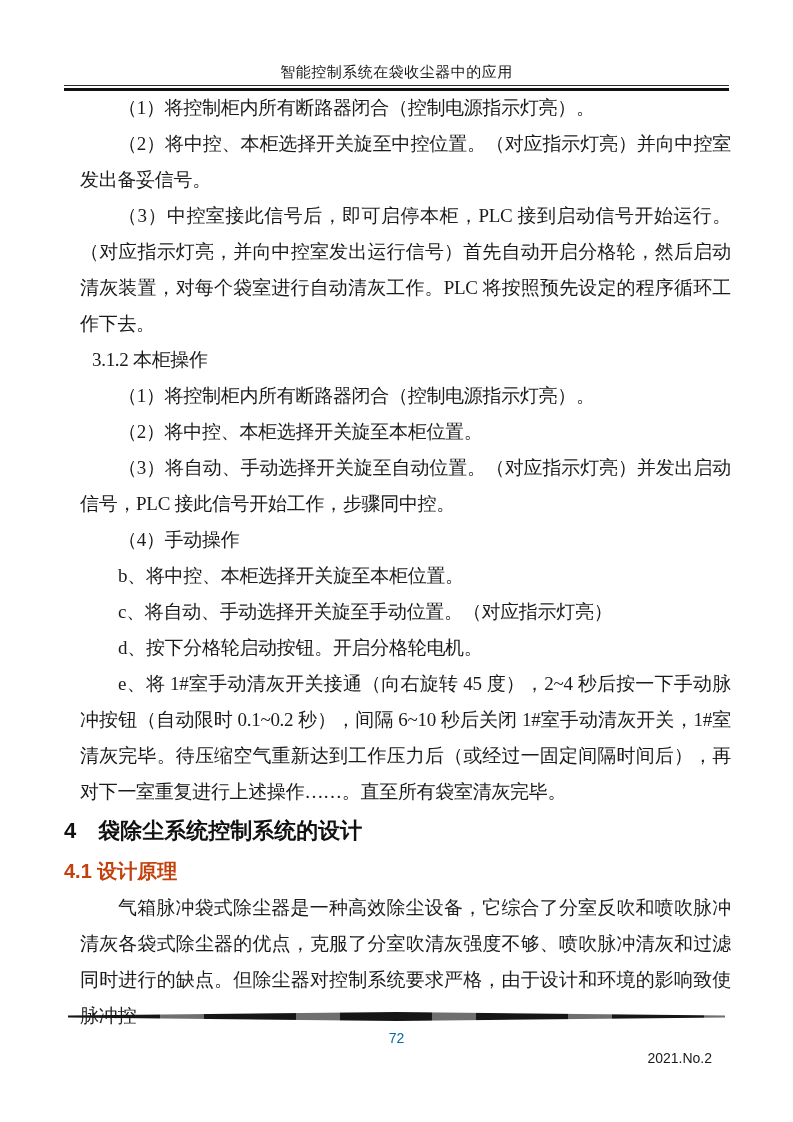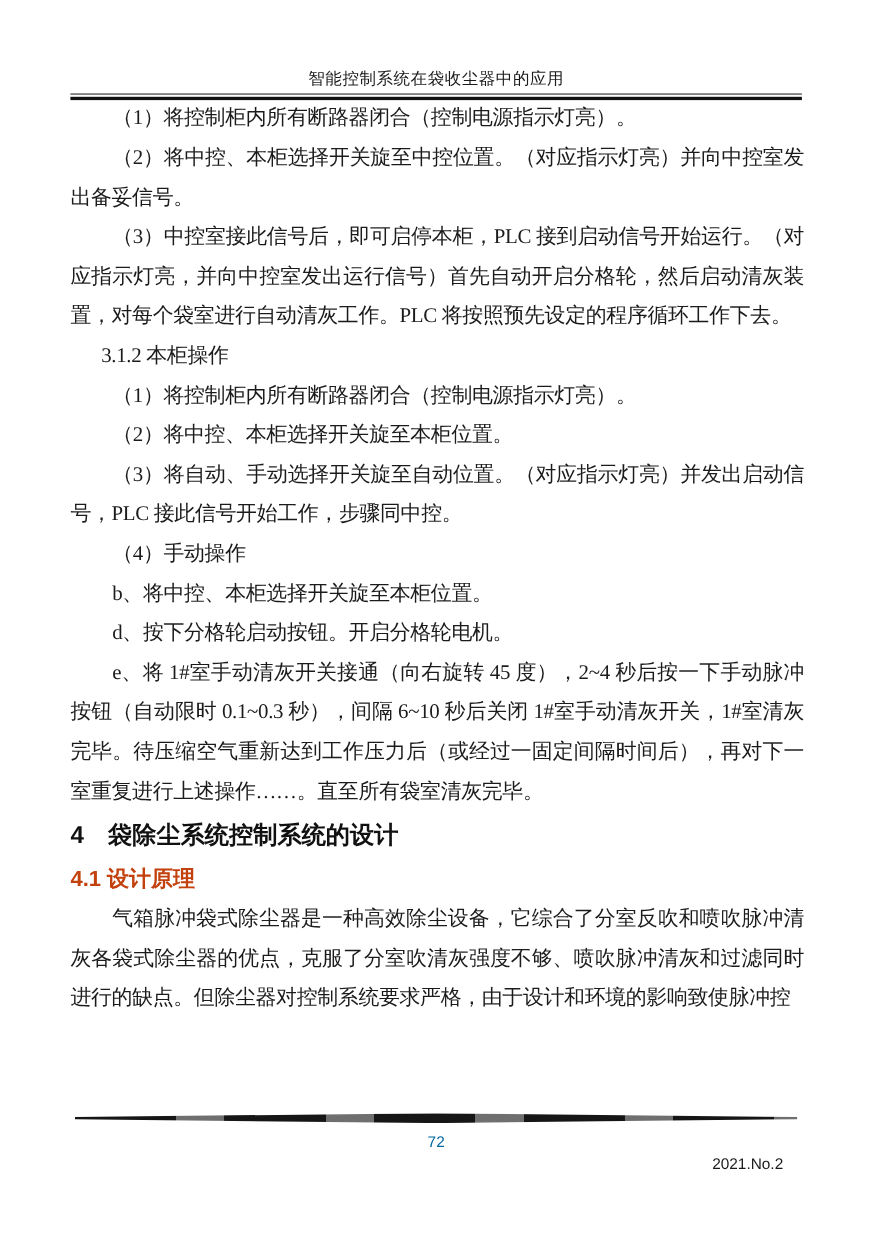--- a/index.html
+++ b/index.html
@@ -55,21 +55,21 @@
     margin: 0;
     padding: 0;
   }
   .blk.body, .blk.body-flush {
     font-size: 19px;
     line-height: 36px;
     letter-spacing: -0.3px;
     text-align: justify;
     color: #1b1b1b;
   }
-  .blk.body { text-indent: 2em; }
+  .blk.body { text-indent: 2em; margin-left: 16px; }
   .blk.body-flush { text-indent: 0; margin-left: 28px; }
   .blk.h1 {
     font-family: "Liberation Sans", sans-serif;
     font-weight: 700;
     font-size: 22px;
     line-height: 42px;
     color: #111111;
   }
   .blk.h2 {
     font-family: "Liberation Sans", sans-serif;
@@ -121,22 +121,23 @@
   <main class="doc-body">
       <p class="blk body">（1）将控制柜内所有断路器闭合（控制电源指示灯亮）。</p>
       <p class="blk body">（2）将中控、本柜选择开关旋至中控位置。（对应指示灯亮）并向中控室发出备妥信号。</p>
       <p class="blk body">（3）中控室接此信号后，即可启停本柜，PLC 接到启动信号开始运行。（对应指示灯亮，并向中控室发出运行信号）首先自动开启分格轮，然后启动清灰装置，对每个袋室进行自动清灰工作。PLC 将按照预先设定的程序循环工作下去。</p>
       <p class="blk body-flush">3.1.2 本柜操作</p>
       <p class="blk body">（1）将控制柜内所有断路器闭合（控制电源指示灯亮）。</p>
       <p class="blk body">（2）将中控、本柜选择开关旋至本柜位置。</p>
       <p class="blk body">（3）将自动、手动选择开关旋至自动位置。（对应指示灯亮）并发出启动信号，PLC 接此信号开始工作，步骤同中控。</p>
       <p class="blk body">（4）手动操作</p>
       <p class="blk body">b、将中控、本柜选择开关旋至本柜位置。</p>
+      <p class="blk body">c、将自动、手动选择开关旋至手动位置。（对应指示灯亮）</p>
       <p class="blk body">d、按下分格轮启动按钮。开启分格轮电机。</p>
-      <p class="blk body">e、将 1#室手动清灰开关接通（向右旋转 45 度），2~4 秒后按一下手动脉冲按钮（自动限时 0.1~0.3 秒），间隔 6~10 秒后关闭 1#室手动清灰开关，1#室清灰完毕。待压缩空气重新达到工作压力后（或经过一固定间隔时间后），再对下一室重复进行上述操作……。直至所有袋室清灰完毕。</p>
+      <p class="blk body">e、将 1#室手动清灰开关接通（向右旋转 45 度），2~4 秒后按一下手动脉冲按钮（自动限时 0.1~0.2 秒），间隔 6~10 秒后关闭 1#室手动清灰开关，1#室清灰完毕。待压缩空气重新达到工作压力后（或经过一固定间隔时间后），再对下一室重复进行上述操作……。直至所有袋室清灰完毕。</p>
       <p class="blk h1">4　袋除尘系统控制系统的设计</p>
       <p class="blk h2">4.1 设计原理</p>
       <p class="blk body">气箱脉冲袋式除尘器是一种高效除尘设备，它综合了分室反吹和喷吹脉冲清灰各袋式除尘器的优点，克服了分室吹清灰强度不够、喷吹脉冲清灰和过滤同时进行的缺点。但除尘器对控制系统要求严格，由于设计和环境的影响致使脉冲控</p>
     </main>
 
   <div class="footer-rule"></div>
   <div class="footer-page-number">72</div>
   <div class="footer-issue">2021.No.2</div>
 
 </div>

